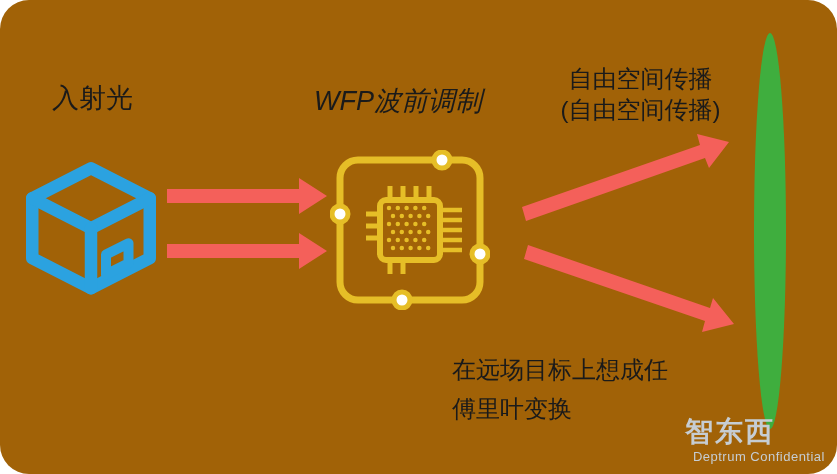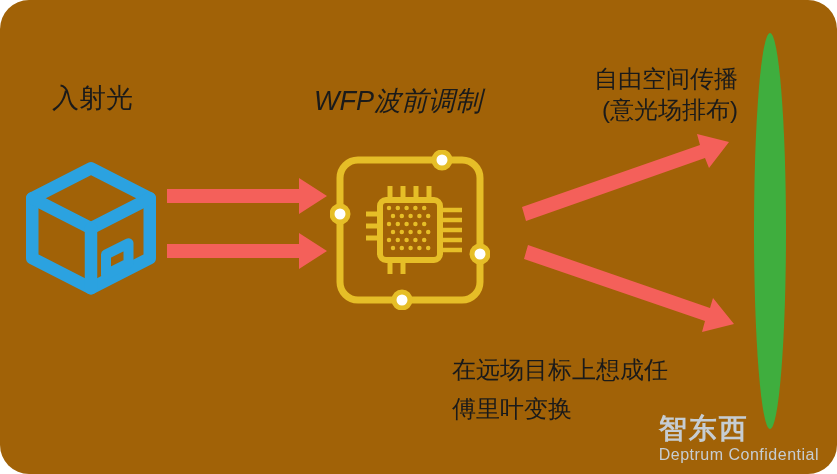--- a/index.html
+++ b/index.html
@@ -10,39 +10,39 @@
     height: 474px;
     background: #a16207;
     overflow: hidden;
     font-family: "Liberation Sans", "DejaVu Sans", sans-serif;
     color: var(--text-dark, #1a1a1a);
     border-radius: 29px;
   }
   .label { position: absolute; color: var(--text-dark, #1a1a1a); font-weight: 500; }
   .label-incident { left: 30px; top: 80px; width: 125px; text-align: center; font-size: 27px; }
   .label-wfp { left: 303px; top: 83px; width: 190px; text-align: center; font-size: 27px; font-style: italic; }
-  .label-freespace { left: 543px; top: 63px; width: 195px; text-align: right; font-size: 24px; line-height: 31px; }
+  .label-freespace { left: 543px; top: 63px; width: 195px; text-align: center; font-size: 24px; line-height: 31px; }
   .label-farfield { left: 452px; top: 350px; width: 300px; text-align: left; font-size: 24px; line-height: 39px; }
 
   .icon-cube { position: absolute; left: 16px; top: 156px; width: 150px; height: 152px; }
   .icon-cube path { stroke: var(--cube-blue, #2ba2e0); fill: none; stroke-linejoin: round; stroke-linecap: round; }
 
   .icon-chip { position: absolute; left: 330px; top: 150px; width: 160px; height: 160px; }
   .icon-chip .stroke { stroke: var(--chip-gold, #e6be27); fill: none; }
   .icon-chip .notch { fill: #ffffff; stroke: var(--chip-gold, #e6be27); }
 
   .arrow-layer { position: absolute; left: 0; top: 0; width: 837px; height: 474px; pointer-events: none; }
   .arrow-layer polygon { fill: var(--arrow-red, #f4605a); }
 
   .icon-screen { position: absolute; left: 753px; top: 31px; width: 34px; height: 400px; }
   .icon-screen ellipse { fill: var(--screen-green, #3fae3e); }
 
-  .watermark { position: absolute; right: 18px; bottom: 10px; color: var(--watermark-gray, #c6cdd3); }
+  .watermark { position: absolute; right: 12px; bottom: 10px; text-align: right; color: var(--watermark-gray, #c6cdd3); }
   .wm-logo { font-size: 28px; font-weight: bold; letter-spacing: 2px; padding-right: 50px; color: var(--watermark-gray, #c6cdd3); }
-  .wm-text { font-size: 16px; margin-top: -2px; color: var(--watermark-gray, #c6cdd3); letter-spacing: 0.5px; }
+  .wm-text { font-size: 13px; margin-top: -2px; color: var(--watermark-gray, #c6cdd3); letter-spacing: 0.5px; }
 </style>
 </head>
 <body>
 
 <div class="canvas">
 
   <div class="label label-incident">入射光</div>
 
   <svg class="icon-cube" viewBox="0 0 120 120" aria-hidden="true">
     <path d="M60 9 L107 33 V81 L60 105 L13 81 V33 Z" stroke-width="10"></path>
@@ -67,21 +67,21 @@
     <path class="stroke" d="M59 58 H102" stroke-width="4.5" stroke-linecap="round" stroke-dasharray="0 8.8"></path>
     <path class="stroke" d="M63 66 H102" stroke-width="4.5" stroke-linecap="round" stroke-dasharray="0 8.8"></path>
     <path class="stroke" d="M59 74 H102" stroke-width="4.5" stroke-linecap="round" stroke-dasharray="0 8.8"></path>
     <path class="stroke" d="M63 82 H102" stroke-width="4.5" stroke-linecap="round" stroke-dasharray="0 8.8"></path>
     <path class="stroke" d="M59 90 H102" stroke-width="4.5" stroke-linecap="round" stroke-dasharray="0 8.8"></path>
     <path class="stroke" d="M63 98 H102" stroke-width="4.5" stroke-linecap="round" stroke-dasharray="0 8.8"></path>
   </svg>
 
   <div class="label label-freespace">
     <div>自由空间传播</div>
-    <div>(意光场排布)</div>
+    <div>(自由空间传播)</div>
   </div>
 
   <svg class="arrow-layer" viewBox="0 0 837 474" aria-hidden="true">
     <polygon points="167,189 299,189 299,178 327,196 299,214 299,203 167,203"></polygon>
     <polygon points="167,244 299,244 299,233 327,251 299,269 299,258 167,258"></polygon>
     <polygon points="522,207 700,145 697,134 729,142 709,168 705,158 526,221"></polygon>
     <polygon points="528,245 710,308 713,298 734,324 702,332 705,321 524,259"></polygon>
   </svg>
 
   <svg class="icon-screen" viewBox="0 0 34 400" aria-hidden="true">

